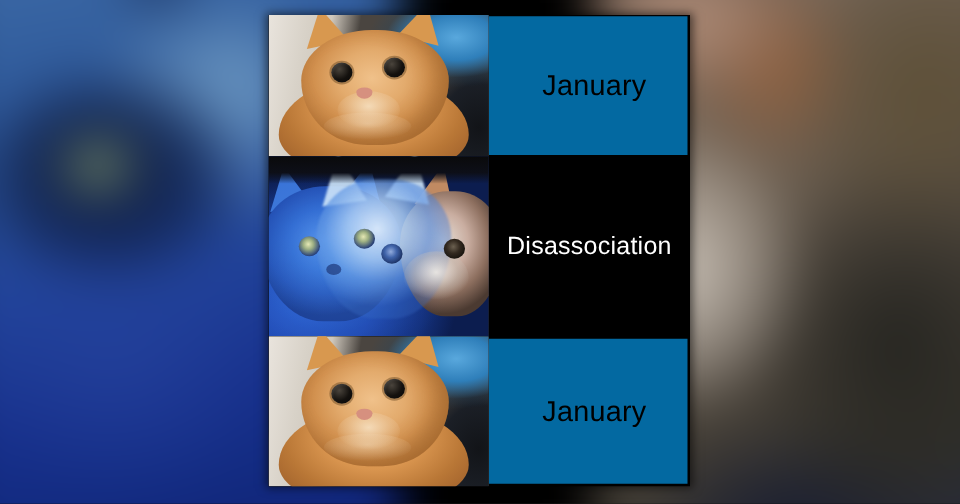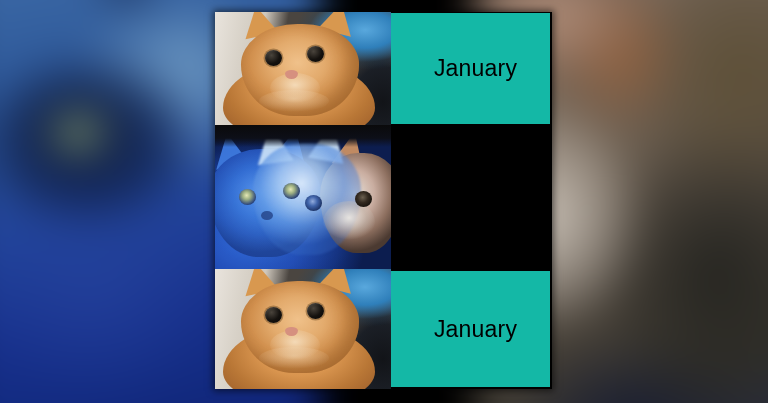--- a/index.html
+++ b/index.html
@@ -85,21 +85,21 @@
     display: flex;
     align-items: center;
     justify-content: center;
     overflow: hidden;
   }
   .text-cell span {
     font-size: 23px;
     letter-spacing: 0.2px;
     white-space: nowrap;
   }
-  .cell-white { background: #14b8a6; }
+  .cell-white { background: #0369a1; }
   .cell-white span { color: #000000; }
   .cell-black { background: #000000; }
   .cell-black span { color: #ffffff; font-size: 20px; }
 
   .row-1 .text-cell, .row-3 .text-cell { padding-left: 10px; }
   .row-1 .text-cell { margin: 1px 2px 1px 0; }
   .row-3 .text-cell { margin: 2px 2px 2px 0; }
 
   
   .cat-orange {
@@ -316,20 +316,23 @@
           <div class="muzzle-white"></div>
           <div class="eye eye-a"></div>
           <div class="eye eye-b"></div>
           <div class="eye eye-c"></div>
           <div class="eye eye-d"></div>
           <div class="nose-blue"></div>
           <div class="haze"></div>
           <div class="dark-top"></div>
         </div>
       </div>
+      <div class="text-cell cell-black">
+        <span>Disassociation</span>
+      </div>
     </div>
 
     <div class="meme-row row-3">
       <div class="photo-cell">
         <div class="cat-orange">
           <div class="body"></div>
           <div class="ear-l"></div>
           <div class="ear-r"></div>
           <div class="head"></div>
           <div class="muzzle"></div>

